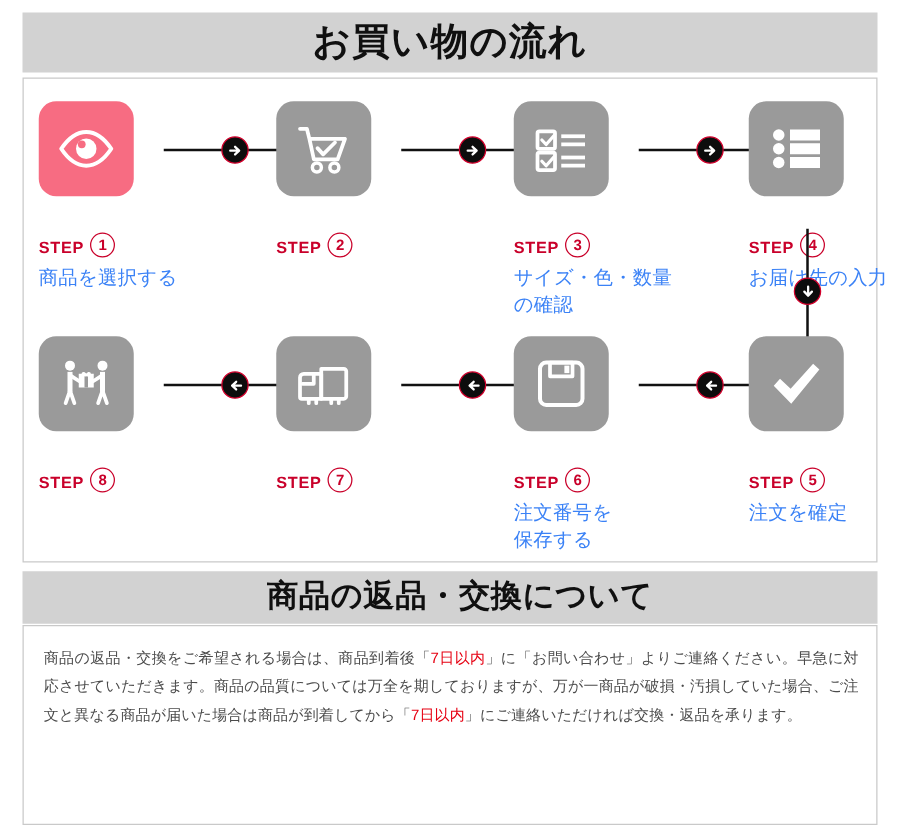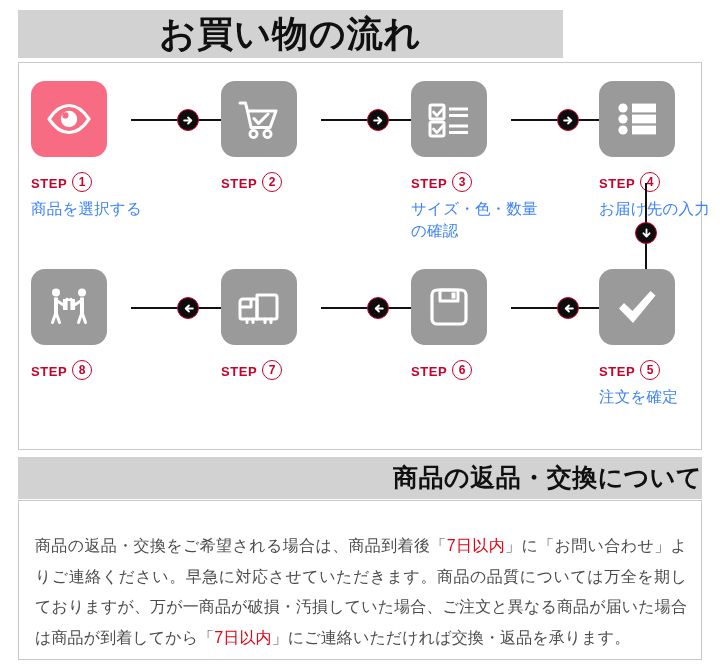--- a/index.html
+++ b/index.html
@@ -14,26 +14,26 @@
 
   
   .section-head{
     background:#d2d2d2;
     color:#101010;
     font-family:"Liberation Serif","DejaVu Serif",serif;
     font-weight:700;
     box-sizing:border-box;
   }
   .head-main{
-    position:absolute;left:18px;top:10px;width:545px;height:48px;
-    font-size:36px;line-height:48px;text-align:center;letter-spacing:1px;
+    position:absolute;left:18px;top:10px;width:684px;height:48px;
+    font-size:30px;line-height:48px;text-align:center;letter-spacing:1px;
   }
   .head-sub{
     position:absolute;left:18px;top:457px;width:684px;height:42px;
-    font-size:25px;line-height:42px;text-align:right;padding-left:16px;letter-spacing:0.5px;
+    font-size:25px;line-height:42px;text-align:center;padding-left:16px;letter-spacing:0.5px;
   }
 
   
   .panel{
     position:absolute;box-sizing:border-box;
     border:1px solid #c9c9c9;background:#ffffff;
   }
   .flow-panel{left:18px;top:62px;width:684px;height:388px;}
   .note-panel{left:18px;top:500px;width:684px;height:160px;}
 
@@ -53,21 +53,21 @@
   .tile{
     width:76px;height:76px;border-radius:14px;
     display:flex;align-items:center;justify-content:center;
     position:relative;z-index:3;
   }
   .tile.pink{background:#f76c82;}
   .tile.gray{background:#9a9a9a;}
   .tile svg{display:block;}
 
   .step-label{
-    margin-top:16px;
+    margin-top:30px;
     font-size:13px;font-weight:700;color:#c9002a;
     letter-spacing:0.6px;
     display:flex;align-items:center;gap:2px;
     line-height:1;
   }
   .step-num{
     display:inline-flex;align-items:center;justify-content:center;
     width:18px;height:18px;border-radius:50%;
     border:1.4px solid #c9002a;color:#c9002a;
     font-size:12px;font-weight:700;
@@ -105,22 +105,22 @@
   .b-r1a{left:158px;top:40px;}
   .b-r1b{left:348px;top:40px;}
   .b-r1c{left:538px;top:40px;}
   .b-down{left:616px;top:159px;}
   .b-r2a{left:158px;top:228px;}
   .b-r2b{left:348px;top:228px;}
   .b-r2c{left:538px;top:228px;}
 
   
   .note-body{
-    position:absolute;left:16px;top:30px;width:652px;
-    font-size:16px;line-height:1.92;color:#4b4b4b;
+    position:absolute;left:16px;top:14px;width:652px;
+    font-size:12px;line-height:1.92;color:#4b4b4b;
     text-align:justify;letter-spacing:0.1px;
   }
   .hl{color:#e60012;}
 </style>
 </head>
 <body>
 
 <div class="page">
 
   <div class="section-head head-main">お買い物の流れ</div>
@@ -288,20 +288,22 @@
               <rect x="7" y="7" width="34" height="34" rx="5" fill="none" stroke="#fff" stroke-width="3.2"></rect>
               <path d="M15 7h18v11H15z" fill="none" stroke="#fff" stroke-width="3" stroke-linejoin="round"></path>
               <rect x="26.5" y="9.5" width="4" height="6" fill="#fff"></rect>
             </svg>
           </span>
         </div>
         <div class="step-label">
           <span>STEP</span>
           <span class="step-num">6</span>
         </div>
+        <div class="step-text">注文番号を
+保存する</div>
       </div>
 
       <div class="step c3">
         <div class="tile gray">
           <span>
             <svg width="48" height="48" viewBox="0 0 48 48">
               <path d="M6 25.5l5-5.5 8.5 8L37.5 8l5 4.5L20 40z" fill="#fff"></path>
             </svg>
           </span>
         </div>

